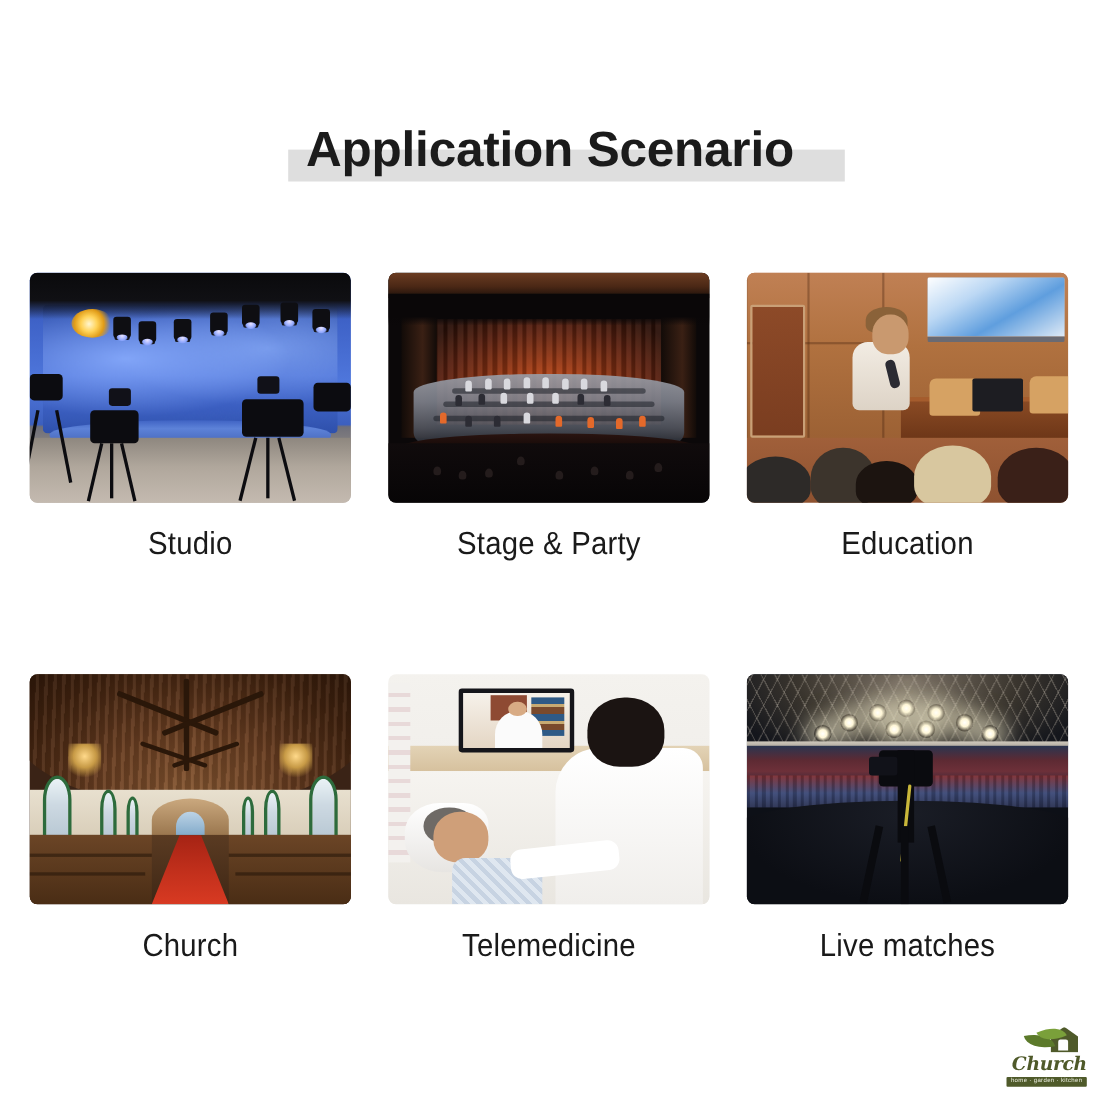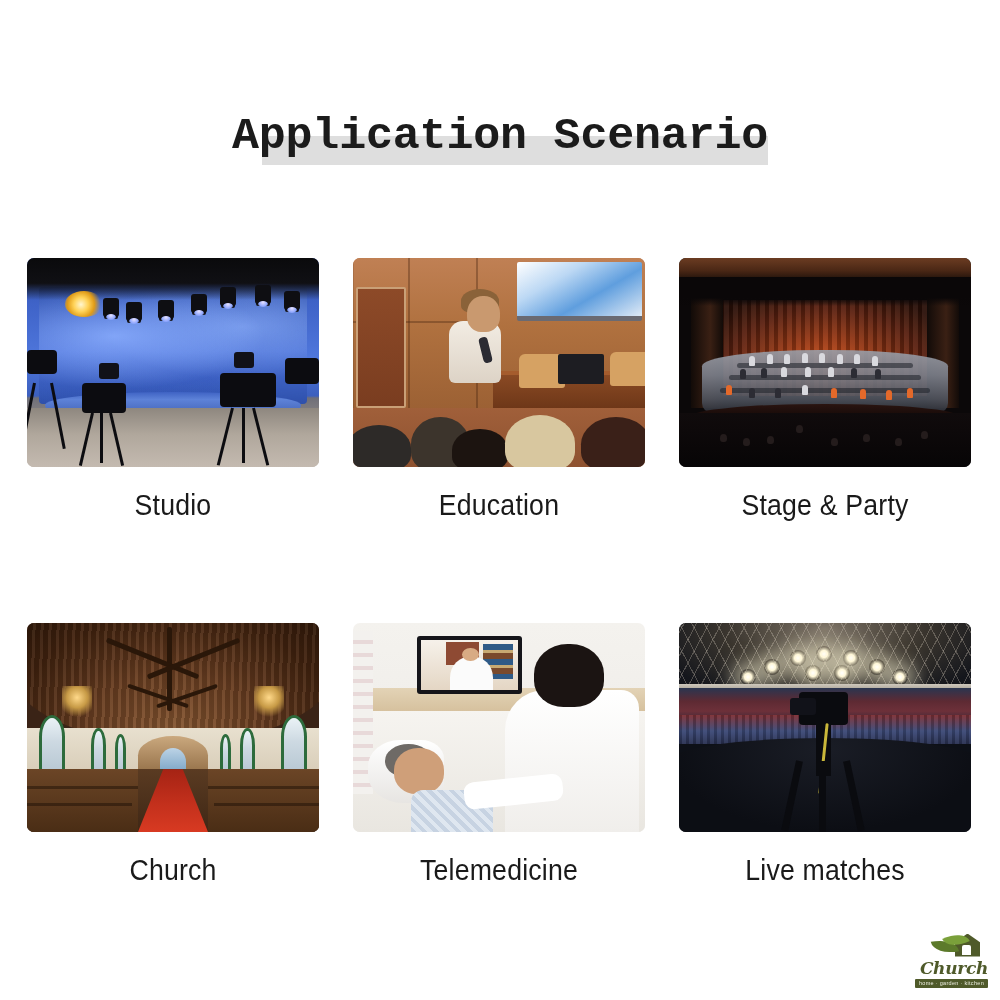--- a/index.html
+++ b/index.html
@@ -34,33 +34,33 @@
     position: absolute;
     left: 262px;
     top: 40px;
     width: 506px;
     height: 29px;
     background: #dedede;
   }
   .title-text {
     position: relative;
     z-index: 2;
-    font-family: Liberation Mono, monospace;
+    font-family: Liberation Sans, sans-serif;
     font-size: 45px;
     font-weight: 700;
     color: #1b1b1b;
     letter-spacing: -0.2px;
     white-space: nowrap;
   }
 
   
   .grid {
     position: absolute;
     left: 27px;
-    top: 258px;
+    top: 248px;
     width: 944px;
   }
   .row {
     display: flex;
     justify-content: space-between;
     width: 944px;
   }
   .row + .row { margin-top: 101px; }
 
   .cell { width: 292px; }
@@ -516,20 +516,73 @@
           <div class="leg" style="left:77%;top:72%;height:28%;transform:rotate(-14deg)"></div>
           <div class="leg" style="left:73.5%;top:72%;height:26%"></div>
 
           <div class="cam-body" style="left:0%;top:44%;width:30px;height:24px"></div>
           <div class="leg" style="left:2%;top:60%;height:32%;transform:rotate(11deg)"></div>
           <div class="leg" style="left:8%;top:60%;height:32%;transform:rotate(-11deg)"></div>
 
           <div class="cam-body" style="right:0%;top:48%;width:34px;height:26px"></div>
         </div>
         <div class="caption">Studio</div>
+      </div>
+
+      <div class="cell">
+        <div class="thumb stage">
+          <div class="prosc-top"></div>
+          <div class="curtain"></div>
+          <div class="side-l"></div>
+          <div class="side-r"></div>
+          <div class="mask"></div>
+          <div class="platform"></div>
+
+          <div class="riser" style="left:20%;top:50%;width:60%"></div>
+          <div class="riser" style="left:17%;top:56%;width:66%"></div>
+          <div class="riser" style="left:14%;top:62%;width:72%"></div>
+
+          <div class="perf" style="left:24%;top:47%"></div>
+          <div class="perf" style="left:30%;top:46%"></div>
+          <div class="perf" style="left:36%;top:46%"></div>
+          <div class="perf" style="left:42%;top:45.5%"></div>
+          <div class="perf" style="left:48%;top:45.5%"></div>
+          <div class="perf" style="left:54%;top:46%"></div>
+          <div class="perf" style="left:60%;top:46%"></div>
+          <div class="perf" style="left:66%;top:47%"></div>
+
+          <div class="perf d" style="left:21%;top:53%"></div>
+          <div class="perf d" style="left:28%;top:52.5%"></div>
+          <div class="perf" style="left:35%;top:52%"></div>
+          <div class="perf" style="left:43%;top:52%"></div>
+          <div class="perf" style="left:51%;top:52%"></div>
+          <div class="perf d" style="left:59%;top:52.5%"></div>
+          <div class="perf d" style="left:67%;top:53%"></div>
+
+          <div class="perf o" style="left:16%;top:61%"></div>
+          <div class="perf d" style="left:24%;top:62%"></div>
+          <div class="perf d" style="left:33%;top:62%"></div>
+          <div class="perf" style="left:42%;top:61%"></div>
+          <div class="perf o" style="left:52%;top:62%"></div>
+          <div class="perf o" style="left:62%;top:62.5%"></div>
+          <div class="perf o" style="left:71%;top:63%"></div>
+          <div class="perf o" style="left:78%;top:62%"></div>
+
+          <div class="apron"></div>
+          <div class="house"></div>
+          <div class="head" style="left:14%;top:84%"></div>
+          <div class="head" style="left:22%;top:86%"></div>
+          <div class="head" style="left:30%;top:85%"></div>
+          <div class="head" style="left:40%;top:80%"></div>
+          <div class="head" style="left:52%;top:86%"></div>
+          <div class="head" style="left:63%;top:84%"></div>
+          <div class="head" style="left:74%;top:86%"></div>
+          <div class="head" style="left:83%;top:83%"></div>
+        </div>
+        <div class="caption">Stage &amp; Party</div>
       </div>
 
       <div class="cell">
         <div class="thumb edu">
           <div class="wall"></div>
           <div class="panel-line" style="left:19%;top:0;width:2px;height:72%"></div>
           <div class="panel-line" style="left:42%;top:0;width:2px;height:72%"></div>
           <div class="panel-line" style="left:0;top:30%;width:42%;height:2px"></div>
           <div class="door"></div>
           <div class="screen"></div>
@@ -542,73 +595,20 @@
           <div class="speaker-hair"></div>
           <div class="speaker-head"></div>
           <div class="mic"></div>
           <div class="aud" style="left:-2%;width:22%;height:22%;background:#2d2a28"></div>
           <div class="aud" style="left:20%;width:20%;height:26%;background:#3c342c"></div>
           <div class="aud" style="left:34%;width:19%;height:20%;background:#1c1410"></div>
           <div class="aud" style="left:52%;width:24%;height:27%;background:#d8c79f"></div>
           <div class="aud" style="left:78%;width:24%;height:26%;background:#3a2018"></div>
         </div>
         <div class="caption">Education</div>
-      </div>
-
-      <div class="cell">
-        <div class="thumb stage">
-          <div class="prosc-top"></div>
-          <div class="curtain"></div>
-          <div class="side-l"></div>
-          <div class="side-r"></div>
-          <div class="mask"></div>
-          <div class="platform"></div>
-
-          <div class="riser" style="left:20%;top:50%;width:60%"></div>
-          <div class="riser" style="left:17%;top:56%;width:66%"></div>
-          <div class="riser" style="left:14%;top:62%;width:72%"></div>
-
-          <div class="perf" style="left:24%;top:47%"></div>
-          <div class="perf" style="left:30%;top:46%"></div>
-          <div class="perf" style="left:36%;top:46%"></div>
-          <div class="perf" style="left:42%;top:45.5%"></div>
-          <div class="perf" style="left:48%;top:45.5%"></div>
-          <div class="perf" style="left:54%;top:46%"></div>
-          <div class="perf" style="left:60%;top:46%"></div>
-          <div class="perf" style="left:66%;top:47%"></div>
-
-          <div class="perf d" style="left:21%;top:53%"></div>
-          <div class="perf d" style="left:28%;top:52.5%"></div>
-          <div class="perf" style="left:35%;top:52%"></div>
-          <div class="perf" style="left:43%;top:52%"></div>
-          <div class="perf" style="left:51%;top:52%"></div>
-          <div class="perf d" style="left:59%;top:52.5%"></div>
-          <div class="perf d" style="left:67%;top:53%"></div>
-
-          <div class="perf o" style="left:16%;top:61%"></div>
-          <div class="perf d" style="left:24%;top:62%"></div>
-          <div class="perf d" style="left:33%;top:62%"></div>
-          <div class="perf" style="left:42%;top:61%"></div>
-          <div class="perf o" style="left:52%;top:62%"></div>
-          <div class="perf o" style="left:62%;top:62.5%"></div>
-          <div class="perf o" style="left:71%;top:63%"></div>
-          <div class="perf o" style="left:78%;top:62%"></div>
-
-          <div class="apron"></div>
-          <div class="house"></div>
-          <div class="head" style="left:14%;top:84%"></div>
-          <div class="head" style="left:22%;top:86%"></div>
-          <div class="head" style="left:30%;top:85%"></div>
-          <div class="head" style="left:40%;top:80%"></div>
-          <div class="head" style="left:52%;top:86%"></div>
-          <div class="head" style="left:63%;top:84%"></div>
-          <div class="head" style="left:74%;top:86%"></div>
-          <div class="head" style="left:83%;top:83%"></div>
-        </div>
-        <div class="caption">Stage &amp; Party</div>
       </div>
 
     </div>
 
     <div class="row">
 
       <div class="cell">
         <div class="thumb church">
           <div class="vault"></div>
           <div class="beam" style="left:48%;top:2%;width:5px;height:40%"></div>

